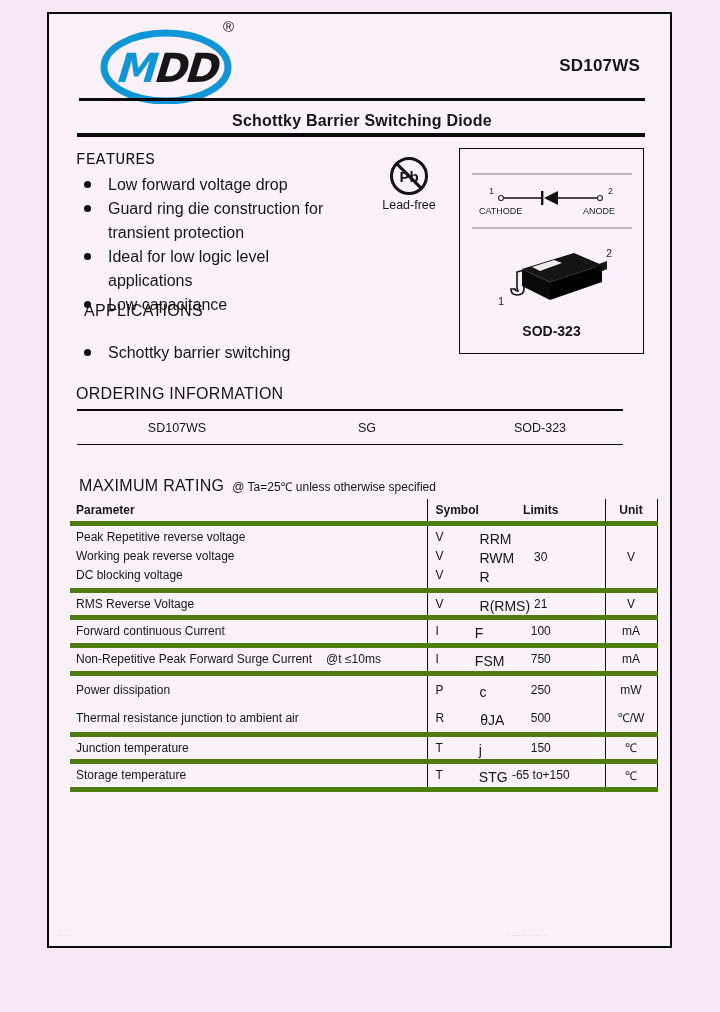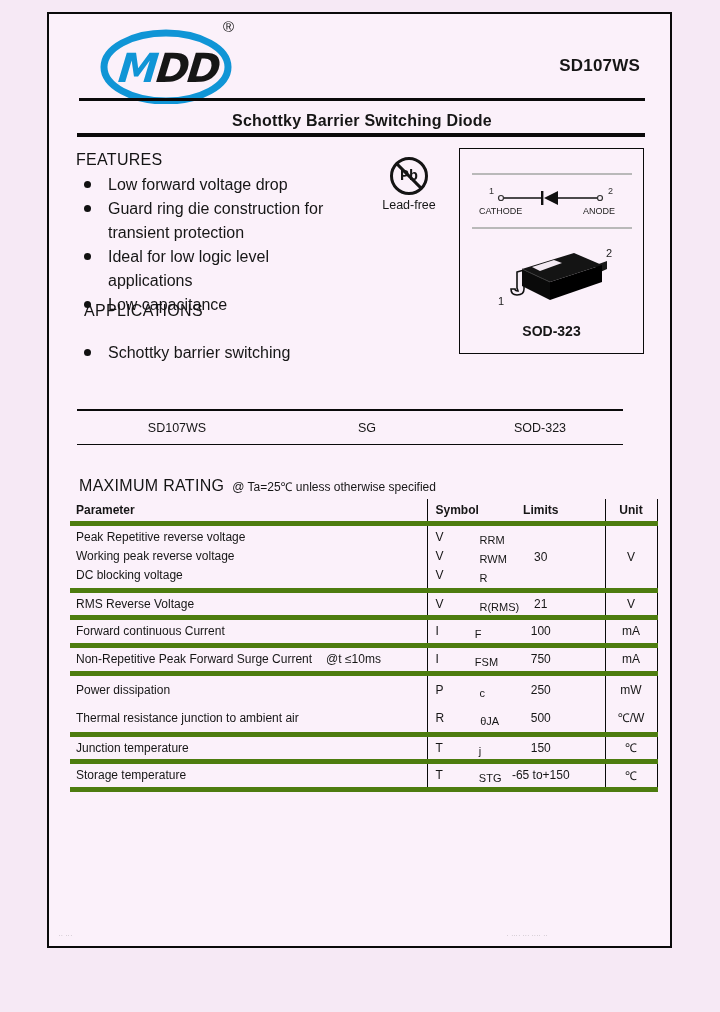--- a/index.html
+++ b/index.html
@@ -29,21 +29,21 @@
   .sec-h { font-size:16px; letter-spacing:0.3px; color:#141414; }
 
   
   .blist { font-size:16px; }
   .bl-row { display:flex; align-items:flex-start; }
   .blt { width:7px; height:7px; border-radius:50%; background:#111; margin:8px 17px 0 4px; flex:none; }
   .bl-txt { line-height:24px; width:248px; }
 
   
   .pb-circle { width:38px; height:38px; border:3px solid #141414; border-radius:50%;
-    display:flex; align-items:center; justify-content:center; position:relative;font-family:Liberation Mono, monospace; }
+    display:flex; align-items:center; justify-content:center; position:relative; }
   .pb-circle .pb { font-weight:bold; font-size:15px; }
   .pb-slash { position:absolute; left:50%; top:50%; width:3px; height:37px;
     background:#141414; transform:translate(-50%,-50%) rotate(-45deg); }
   .pb-label { font-size:12.5px; text-align:center; width:80px; }
 
   
   .pkgbox { width:185px; height:206px; border:1.5px solid #0a0a0a; background:#fbf1fa; }
   .grayline { background:#b9b9b9; height:2px; }
   .pkg-name { font-size:14px; font-weight:bold; text-align:center; width:100%; }
 
@@ -63,21 +63,21 @@
   .rt tr { border-bottom:5px solid #4d7c0f; }
   .rt .c-par { width:357px; text-align:left; padding-left:6px; }
   .rt .c-sym { width:80px; border-left:1px solid #0a0a0a; text-align:left; padding-left:8px; }
   .rt .c-lim { width:98px; text-align:center; padding-right:30px; }
   .rt .c-unit { width:52px; border-left:1px solid #0a0a0a; border-right:1px solid #0a0a0a; text-align:center; }
   .rt th.c-par, .rt th.c-sym { font-weight:bold; }
   .rt th.c-lim, .rt th.c-unit { font-weight:bold; text-align:center; }
   .rt .hrow { height:24px; }
   .ln { line-height:19px; }
   .ln28 { line-height:28px; }
-  sub.ss { font-size:11px; line-height:0;padding-left:36px; }
+  sub.ss { font-size:14px; line-height:0;padding-left:36px; }
   .cond { margin-left:14px; }
 
   .footer-micro { font-size:4px; color:#555; letter-spacing:1px; line-height:4px; }
 </style>
 </head>
 <body>
 
 <div class="page">
 
   <svg class="abs" style="left:50px; top:14px;" width="138" height="76" viewBox="0 0 138 76">
@@ -87,21 +87,21 @@
   <div class="abs regmark" style="left:174px; top:4px;">®</div>
 
   <div class="abs partno" style="right:30px; top:42px; width:200px;">SD107WS</div>
 
   <div class="abs rule" style="left:30px; top:84px; width:566px; height:3px;"></div>
 
   <div class="abs doc-title" style="left:30px; top:98px; width:566px;">Schottky Barrier Switching Diode</div>
 
   <div class="abs rule" style="left:28px; top:119px; width:568px; height:4px;"></div>
 
-  <div class="abs sec-h" style="left:27px; top:137px;">FEATURES</div>
+  <div class="abs sec-h" style="left:27px; top:137px;font-family:Liberation Mono, monospace;">FEATURES</div>
 
   <div class="abs blist" style="left:31px; top:159px;">
     <div class="bl-row">
       <span class="blt"></span>
       <span class="bl-txt">Low forward voltage drop</span>
     </div>
     <div class="bl-row">
       <span class="blt"></span>
       <span class="bl-txt">Guard ring die construction for transient protection</span>
     </div>
@@ -157,20 +157,21 @@
   </div>
 
   <div class="abs sec-h" style="left:27px; top:288px;margin-left:8px;">APPLICATIONS</div>
   <div class="abs blist" style="left:31px; top:327px;">
     <div class="bl-row">
       <span class="blt"></span>
       <span class="bl-txt">Schottky barrier switching</span>
     </div>
   </div>
 
+  <div class="abs sec-h" style="left:27px; top:371px;">ORDERING INFORMATION</div>
 
   <div class="abs" style="left:28px; top:390px;">
     <div class="ord-line" style="margin-top:5px;"></div>
     <div class="ord-row" style="margin-top:10px;">
       <span class="ord-c0">SD107WS</span>
       <span class="ord-c1">SG</span>
       <span class="ord-c2">SOD-323</span>
     </div>
     <div class="ord-line" style="margin-top:9px;"></div>
   </div>

